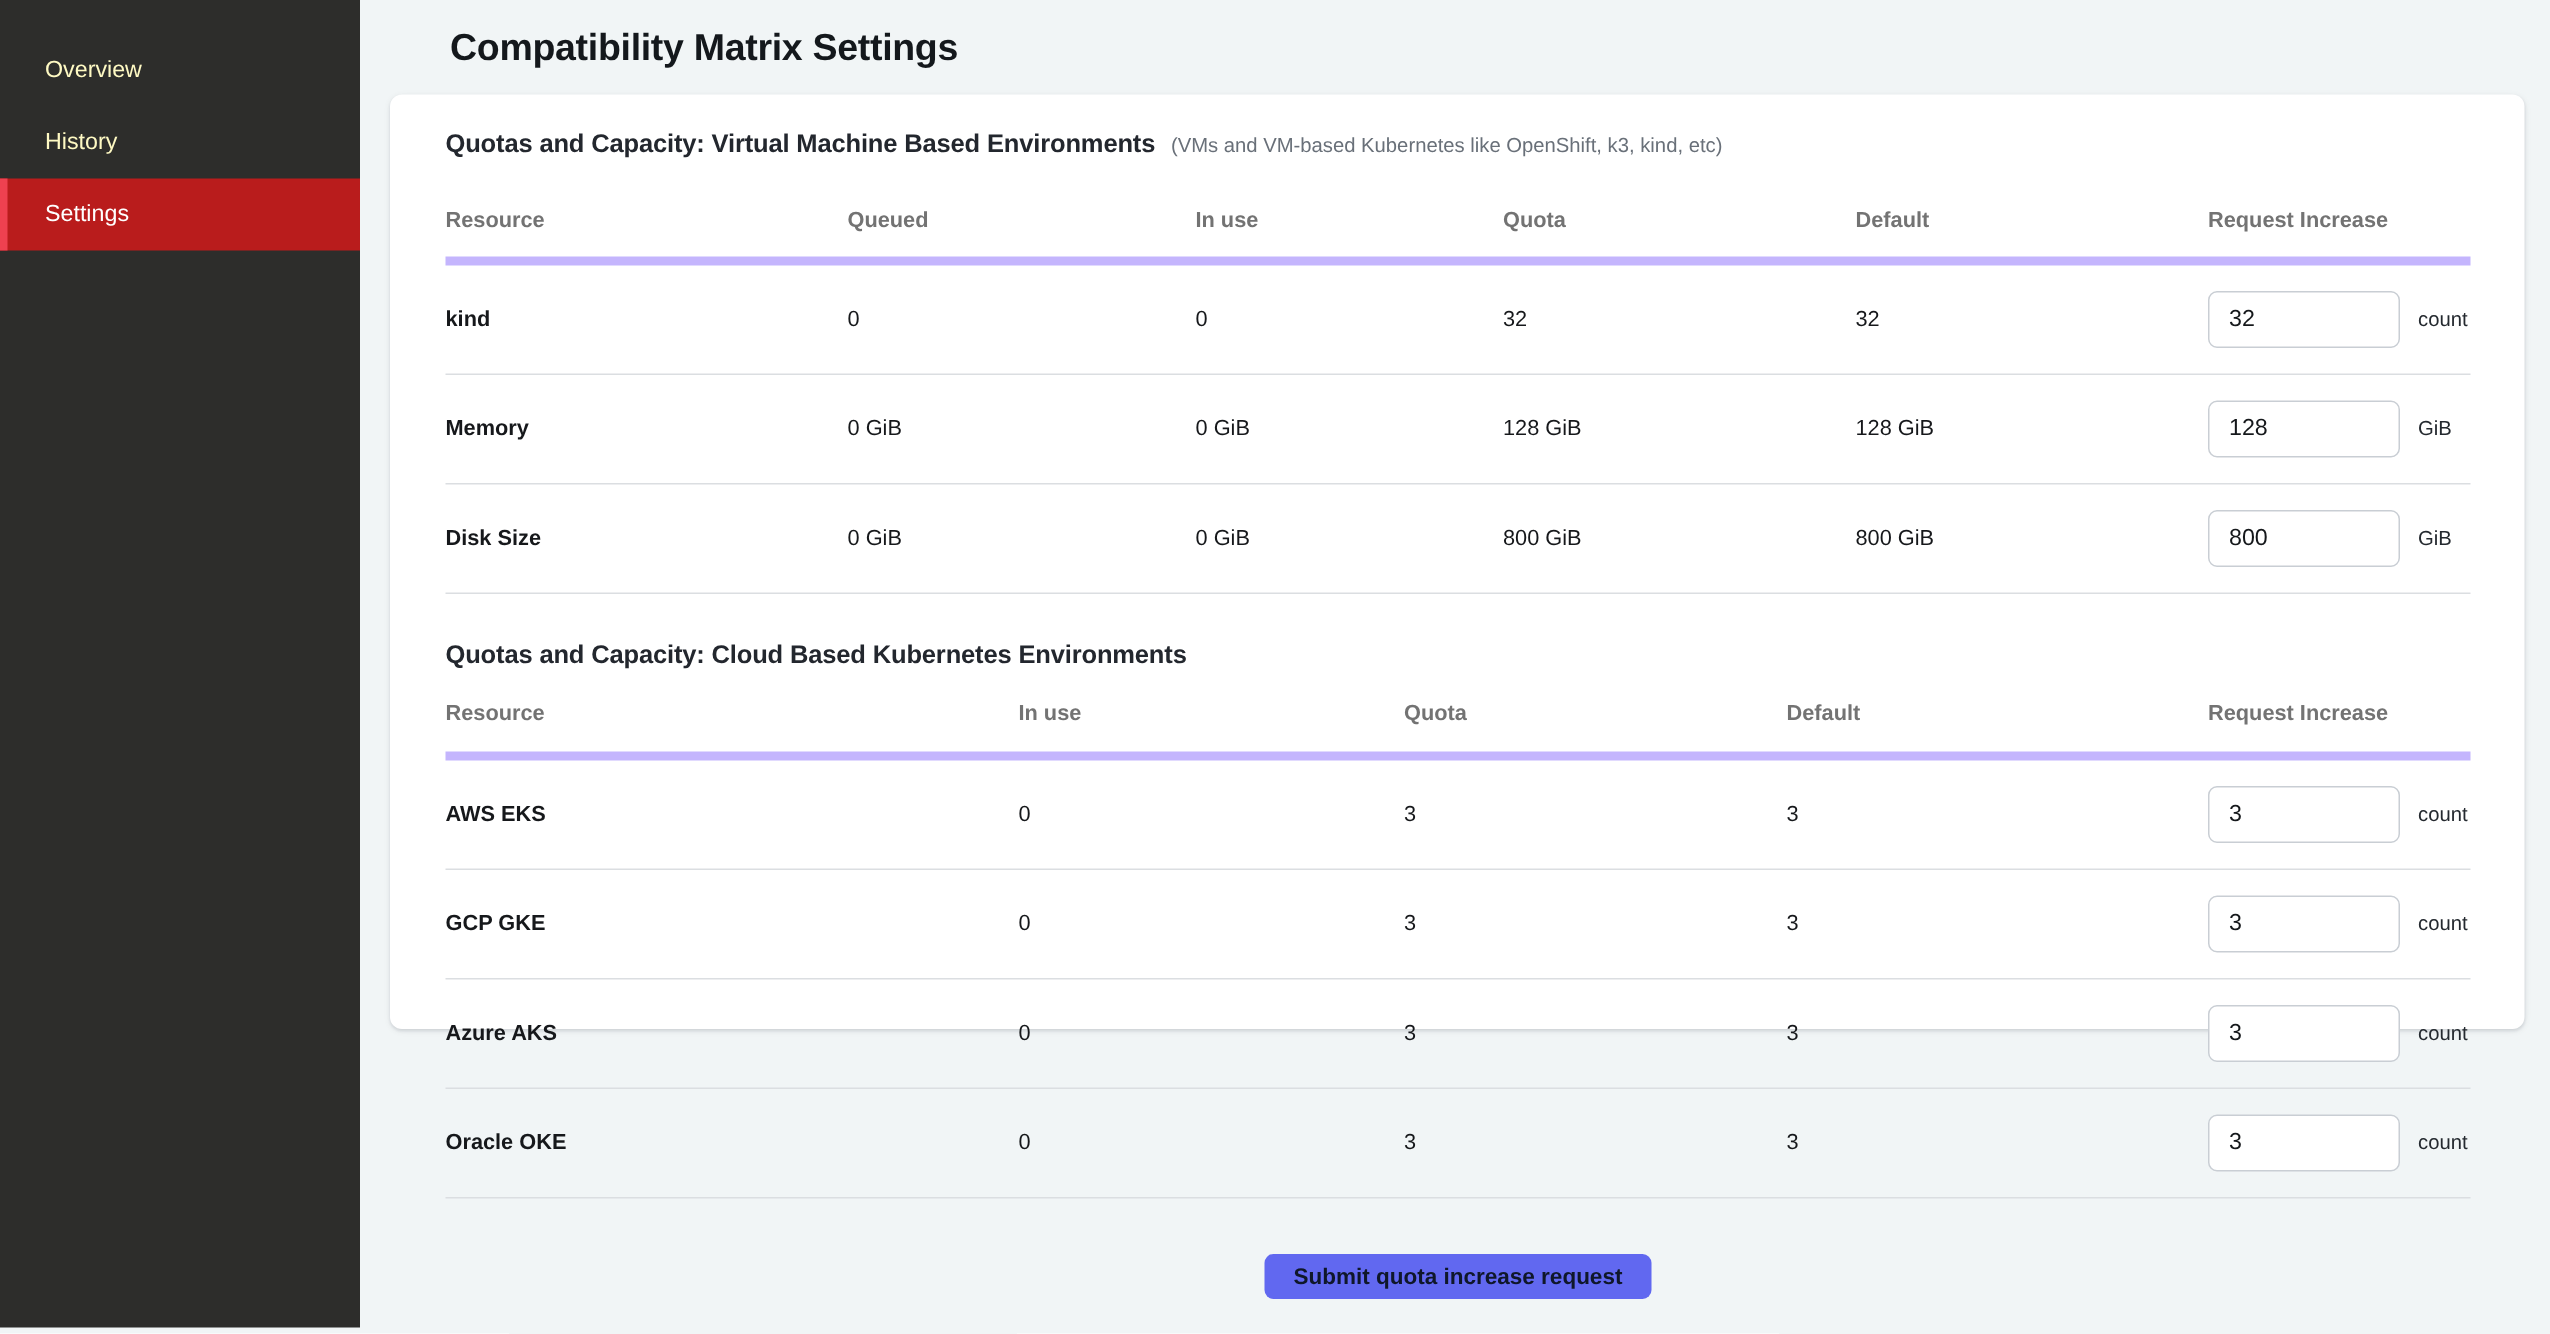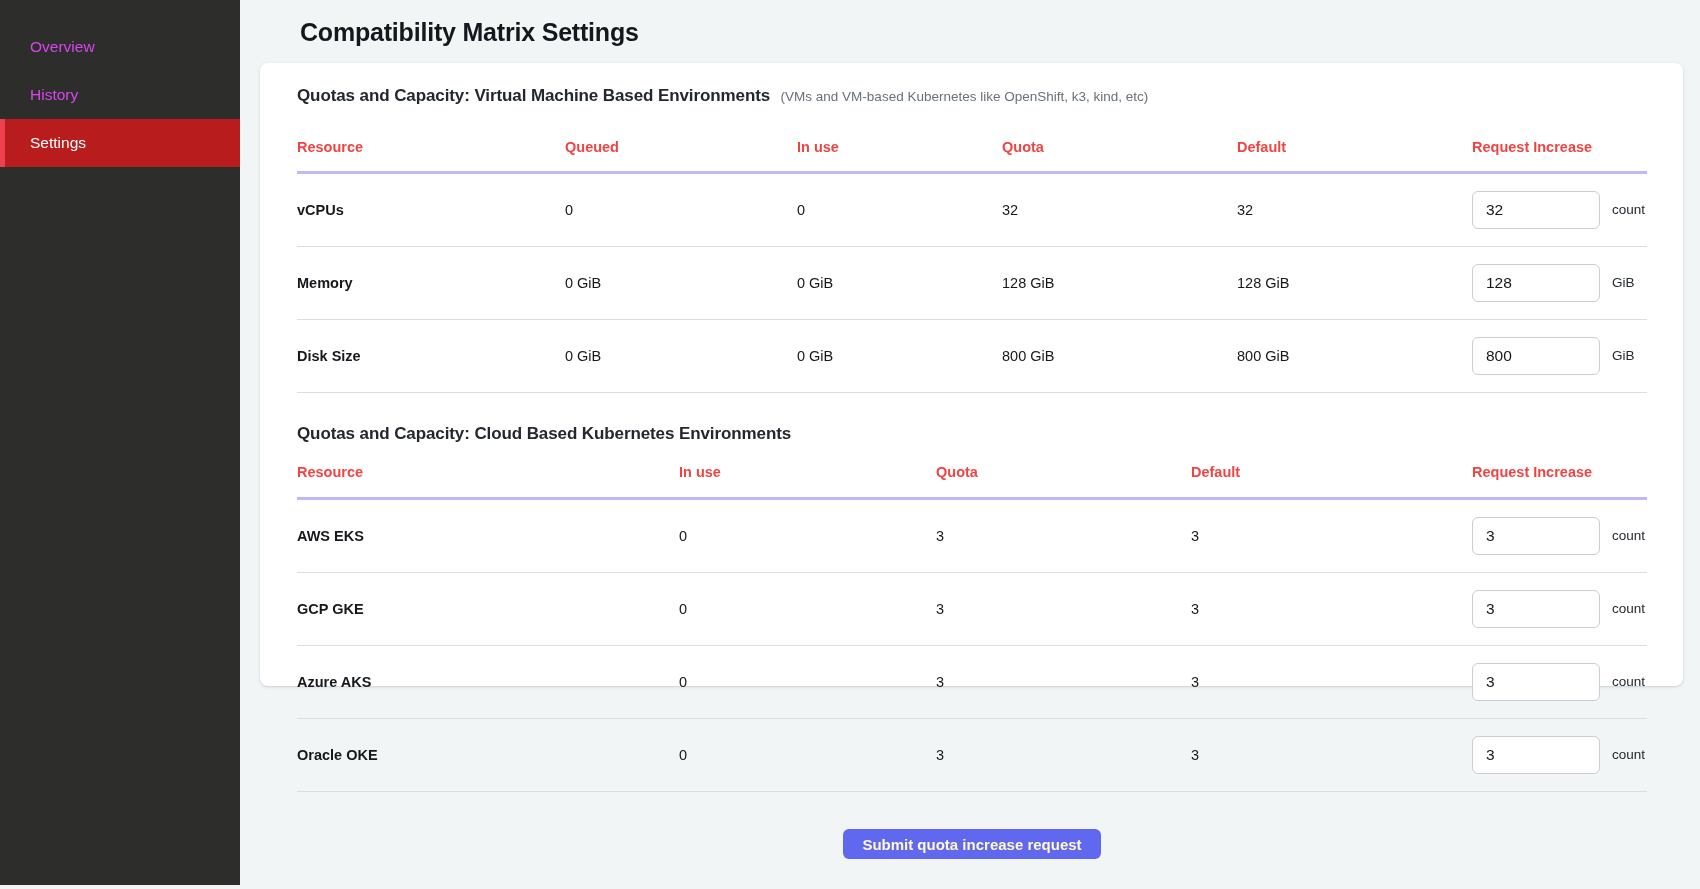--- a/index.html
+++ b/index.html
@@ -20,21 +20,21 @@
     padding-top: 23px;
     flex: 0 0 240px;
   }
   .nav-item {
     position: relative;
     height: 48px;
     display: flex;
     align-items: center;
     padding-left: 30px;
     font-size: 15.5px;
-    color: #d946ef;
+    color: #fef9c3;
     cursor: pointer;
   }
   .nav-item.active {
     background: #b91c1c;
     color: #ffffff;
   }
   .nav-item.active .accent-bar {
     position: absolute;
     left: 0; top: 0;
     width: 5px; height: 100%;
@@ -73,24 +73,24 @@
   }
   .sec-subtitle {
     font-size: 13.5px;
     color: #697079;
     margin-left: 6px;
   }
 
   .thead {
     display: grid;
     align-items: end;
-    border-bottom: 3px solid #c4b5fd;
+    border-bottom: 6px solid #c4b5fd;
     font-size: 14.5px;
     font-weight: 700;
-    color: #ef4444;
+    color: #737373;
   }
   .thead.t1 { padding: 31px 0 16px; }
   .thead.t2 { padding: 19px 0 17px; }
 
   .row {
     display: grid;
     align-items: center;
     height: 73px;
     border-bottom: 1px solid #dbdee1;
     font-size: 14.5px;
@@ -125,21 +125,21 @@
     height: 82px;
     display: flex;
     justify-content: center;
     align-items: center;
   }
   .submit-btn {
     margin-top: 22px;
     height: 30px;
     padding: 0 19px;
     background: #6168f0;
-    color: #fef9c3;
+    color: #0f172a;
     font-size: 15px;
     font-weight: 700;
     font-family: "Liberation Sans", "DejaVu Sans", sans-serif;
     border: none;
     border-radius: 6px;
     cursor: pointer;
   }
 </style>
 </head>
 <body>
@@ -172,21 +172,21 @@
       <div class="thead t1">
         <div>Resource</div>
         <div>Queued</div>
         <div>In use</div>
         <div>Quota</div>
         <div>Default</div>
         <div>Request Increase</div>
       </div>
 
       <div class="row t1">
-        <div class="cell resource">vCPUs</div>
+        <div class="cell resource">kind</div>
         <div class="cell">0</div>
         <div class="cell">0</div>
         <div class="cell">32</div>
         <div class="cell">32</div>
         <div class="cell request-cell">
           <input class="qty-input" type="text" value="32" style="">
           <span class="unit">count</span>
         </div>
       </div>
 

